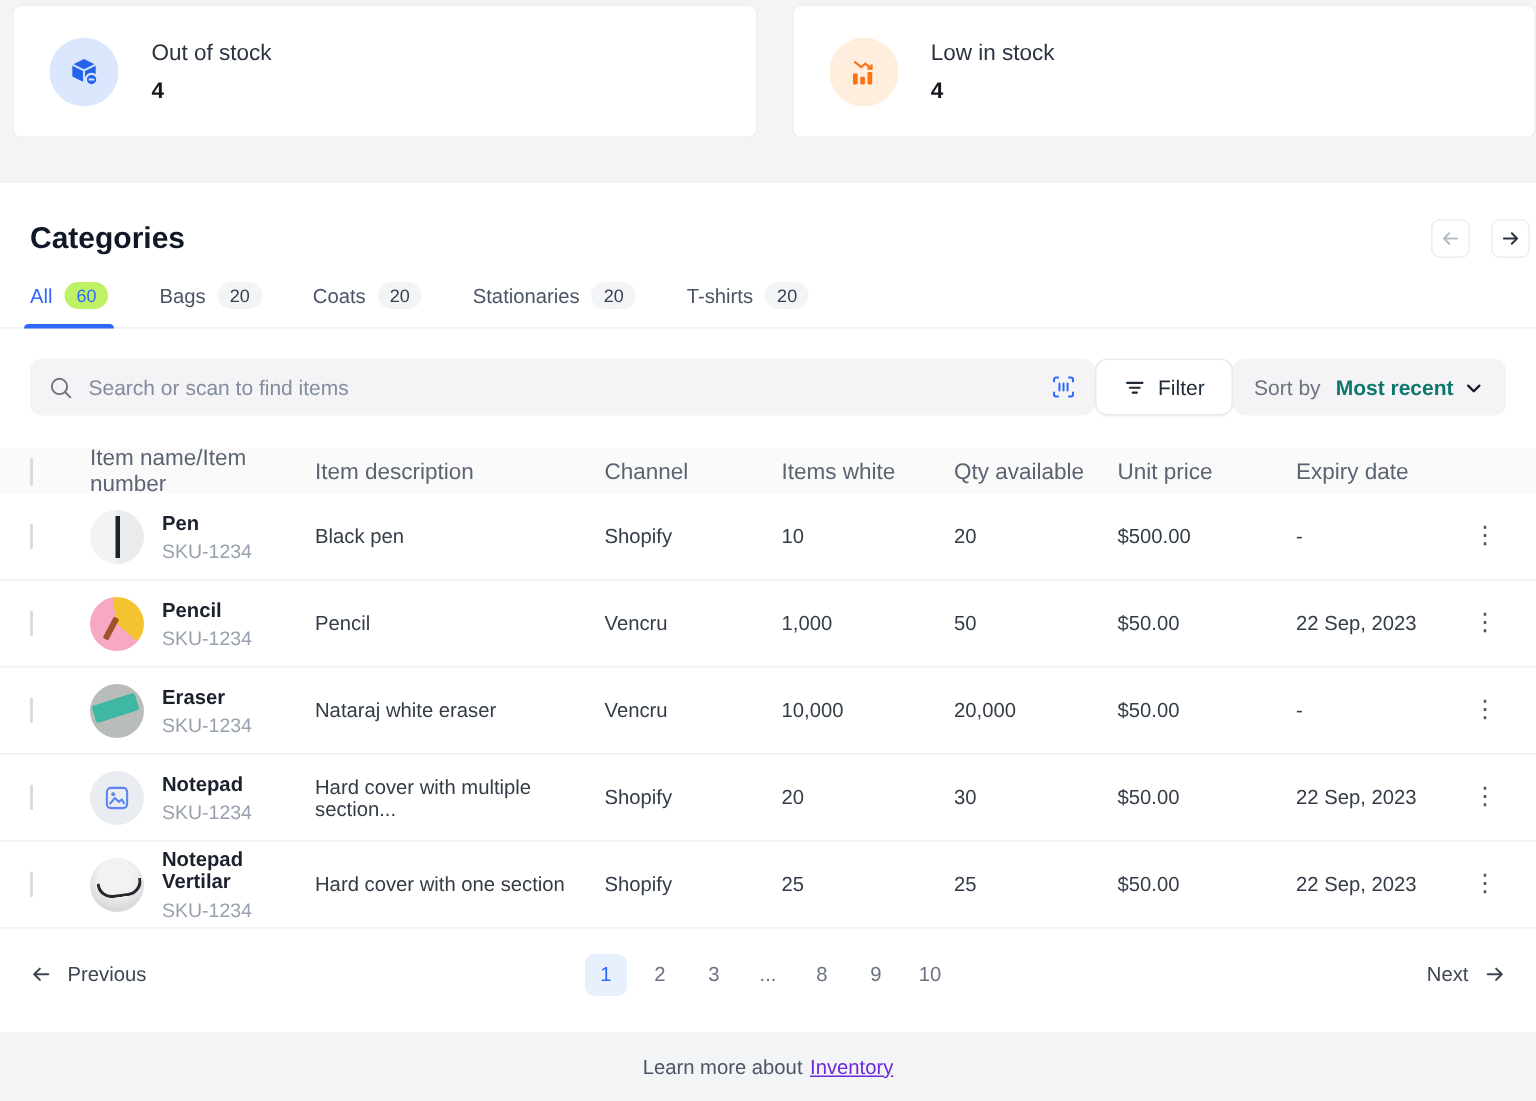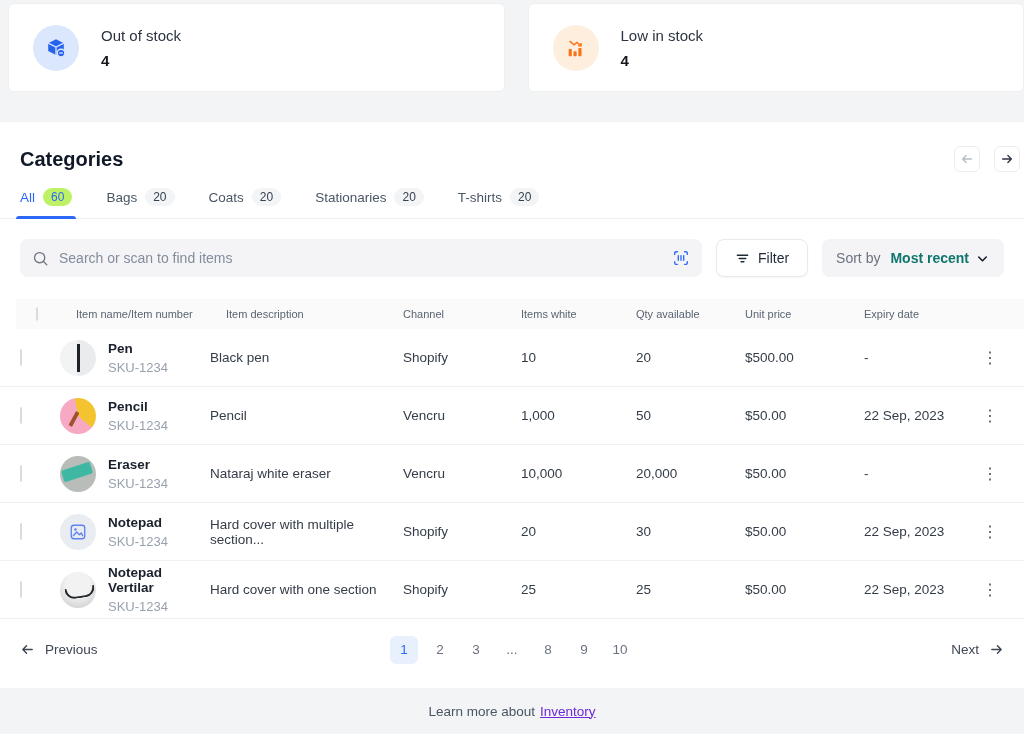--- a/index.html
+++ b/index.html
@@ -31,37 +31,37 @@
   .tabs { display:flex; gap:34px; padding:0 20px; margin-top:16px; border-bottom:1px solid #f0f1f3; }
   .tab { display:flex; align-items:center; gap:8px; padding-bottom:12px; position:relative; cursor:pointer;
          font-size:13.5px; color:#4a5565; }
   .tab .tab-badge { background:#f3f4f6; color:#364153; border-radius:10px; padding:2px 8px; font-size:12px; }
   .tab.active { color:#2d68f8; }
   .tab.active .tab-badge { background:#bef264; color:#2d68f8; }
   .tab.active::after { content:""; position:absolute; left:-4px; right:-4px; bottom:-1px; height:3px;
                        background:#2d68f8; border-radius:3px 3px 0 0; }
 
   
-  .toolbar { display:flex; gap:14px; padding:20px 20px 0 20px; }
+  .toolbar { display:flex; padding:20px 20px 0 20px; }
   .searchbox { flex:1; height:38px; background:#f4f4f6; border-radius:8px; display:flex; align-items:center;
                gap:10px; padding:0 12px; }
   .searchbox input { flex:1; border:none; outline:none; background:transparent; font-size:14px;
                      font-family:"Liberation Sans", sans-serif; color:#1f2937; }
   .searchbox input::placeholder { color:#828c9d; }
   .btn-filter { height:38px; width:92px; background:#fff; border:1px solid #e8eaee; border-radius:8px;
                 display:flex; align-items:center; justify-content:center; gap:8px; font-size:14px;
                 color:#1f2937; cursor:pointer; box-shadow:0 1px 2px rgba(16,24,40,.04); }
   .btn-sort { height:38px; background:#f4f4f6; border-radius:8px; display:flex; align-items:center;
               gap:6px; padding:0 14px; cursor:pointer; }
   .sort-caption { font-size:14px; color:#6b7280; }
   .sort-value { font-size:14px; font-weight:700; color:#0f766e; margin-left:4px; }
 
   
   .thead { display:flex; align-items:center; height:30px; background:#fafafa; margin-top:22px;
-           padding:0 20px; font-size:11px; color:#5a6472;margin-left:16px; }
+           padding:0 20px; font-size:15px; color:#5a6472; }
   .trow { display:flex; align-items:center; height:58px; padding:0 20px; border-bottom:1px solid #f0f1f3;
           font-size:13.5px; color:#333c47; }
   .c-check{width:40px;} .c-name{width:150px; display:flex; align-items:center; gap:12px;}
   .c-desc{flex:1;} .c-channel{width:118px;} .c-sold{width:115px;} .c-qty{width:109px;}
   .c-price{width:119px;} .c-expiry{width:106px;} .c-actions{width:34px; text-align:right;}
   .checkbox { width:16px; height:16px; border:1.5px solid #d8dce2; border-radius:4px; background:#fff; cursor:pointer; }
   .item-name { font-size:13.5px; font-weight:700; color:#1a202c; }
   .item-sku { font-size:13px; color:#98a1ae; margin-top:4px; }
   .kebab { color:#4b5563; font-size:16px; line-height:1; cursor:pointer; letter-spacing:0; display:inline-block; padding:4px 6px; }
 

